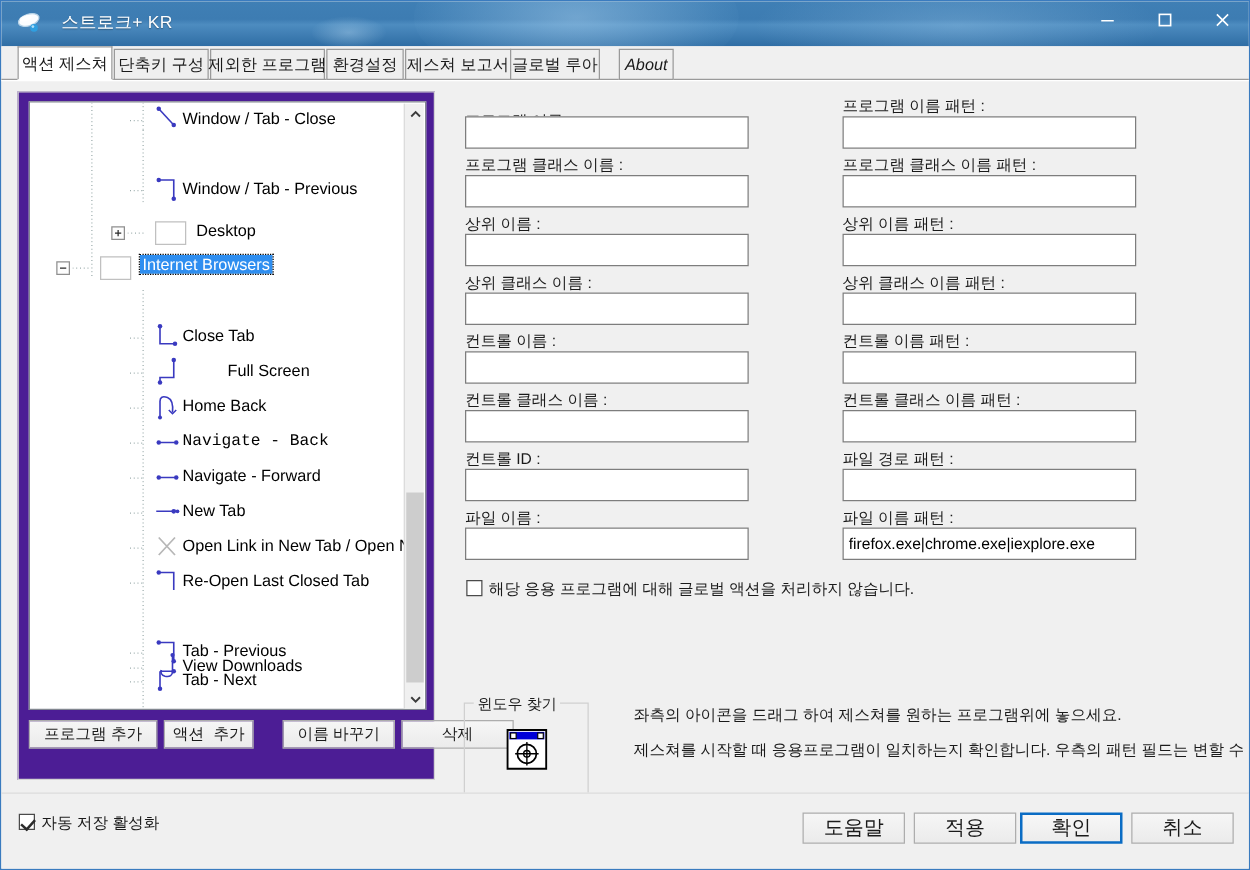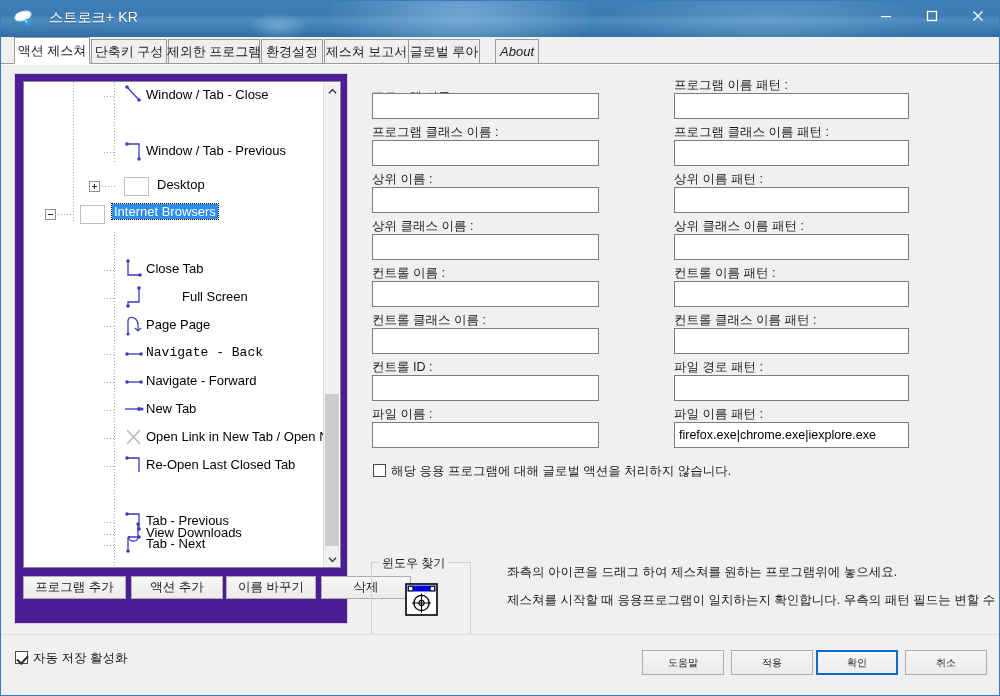--- a/index.html
+++ b/index.html
@@ -211,21 +211,21 @@
   
   #footer {
     position: absolute; left: 0; top: 633px; width: 1000px; height: 61px;
     background: #f0f0f0;
     border-top: 1px solid #dcdcdc;
   }
   .fbtn {
     position: absolute; top: 15px; height: 25px; width: 82px;
     background: linear-gradient(to bottom, #f6f6f6, #ebebeb);
     border: 1px solid #adadad;
-    font-size: 10px; color: #1a1a1a;
+    font-size: 16px; color: #1a1a1a;
     display: flex; align-items: center; justify-content: center;
     white-space: nowrap;
   }
   .fbtn.default {
     border: 2px solid #0a6cc4;
     background: linear-gradient(to bottom, #f7f7f7, #ececec);
   }
 </style>
 </head>
 <body>
@@ -354,21 +354,21 @@
 
           <div class="trow" style="top:230px;">
             <div class="dots" style="left:80px;width:12px;"></div>
             <span class="gicon" style="left:96px;">
               <svg width="28" height="26" viewBox="0 0 28 26">
                 <path d="M8 21 L8 8 Q8 3 14 5 Q19 7 18 17" stroke="#3a3ac0" stroke-width="1.3" fill="none"></path>
                 <circle cx="8" cy="21" r="1.6" fill="#3a3ac0"></circle>
                 <path d="M15 15 L18 18 L21 15" stroke="#3a3ac0" stroke-width="1.2" fill="none"></path>
               </svg>
             </span>
-            <span class="tlabel" style="left:122px;">Page Page</span>
+            <span class="tlabel" style="left:122px;">Home Back</span>
           </div>
 
           <div class="trow" style="top:258px;font-family:Liberation Mono, monospace;">
             <div class="dots" style="left:80px;width:12px;"></div>
             <span class="gicon" style="left:96px;">
               <svg width="28" height="26" viewBox="0 0 28 26">
                 <path d="M7 13 L21 13" stroke="#3a3ac0" stroke-width="1.3" fill="none"></path>
                 <circle cx="7" cy="13" r="1.8" fill="#3a3ac0"></circle>
                   <circle cx="21" cy="13" r="1.8" fill="#3a3ac0"></circle>
               </svg>
@@ -479,21 +479,21 @@
           <div id="sb-thumb" style="top:311px;height:152px;"></div>
           <div class="sb-arrow" id="sb-down">
             <svg width="9" height="7" viewBox="0 0 9 7">
                 <path d="M1 1.8 L4.5 5.4 L8 1.8" stroke="#3c3c3c" stroke-width="1.5" fill="none"></path>
               </svg>
           </div>
         </div>
       </div>
 
       <div class="tbtn" style="left:8px;top:502px;width:103px;">프로그램 추가</div>
-      <div class="tbtn" style="left:116px;top:502px;width:92px;">액션 추가</div>
+      <div class="tbtn" style="left:116px;top:502px;width:72px;font-family:Liberation Mono, monospace;">액션 추가</div>
       <div class="tbtn" style="left:211px;top:502px;width:90px;">이름 바꾸기</div>
       <div class="tbtn" style="left:306px;top:502px;width:90px;">삭제</div>
     </div>
 
     <div class="flabel" style="left:371px;top:24px;">프로그램 이름 :</div>
     <div class="finput" style="left:371px;top:28px;width:227px;"></div>
 
     <div class="flabel" style="left:371px;top:59px;">프로그램 클래스 이름 :</div>
     <div class="finput" style="left:371px;top:75px;width:227px;"></div>
 

